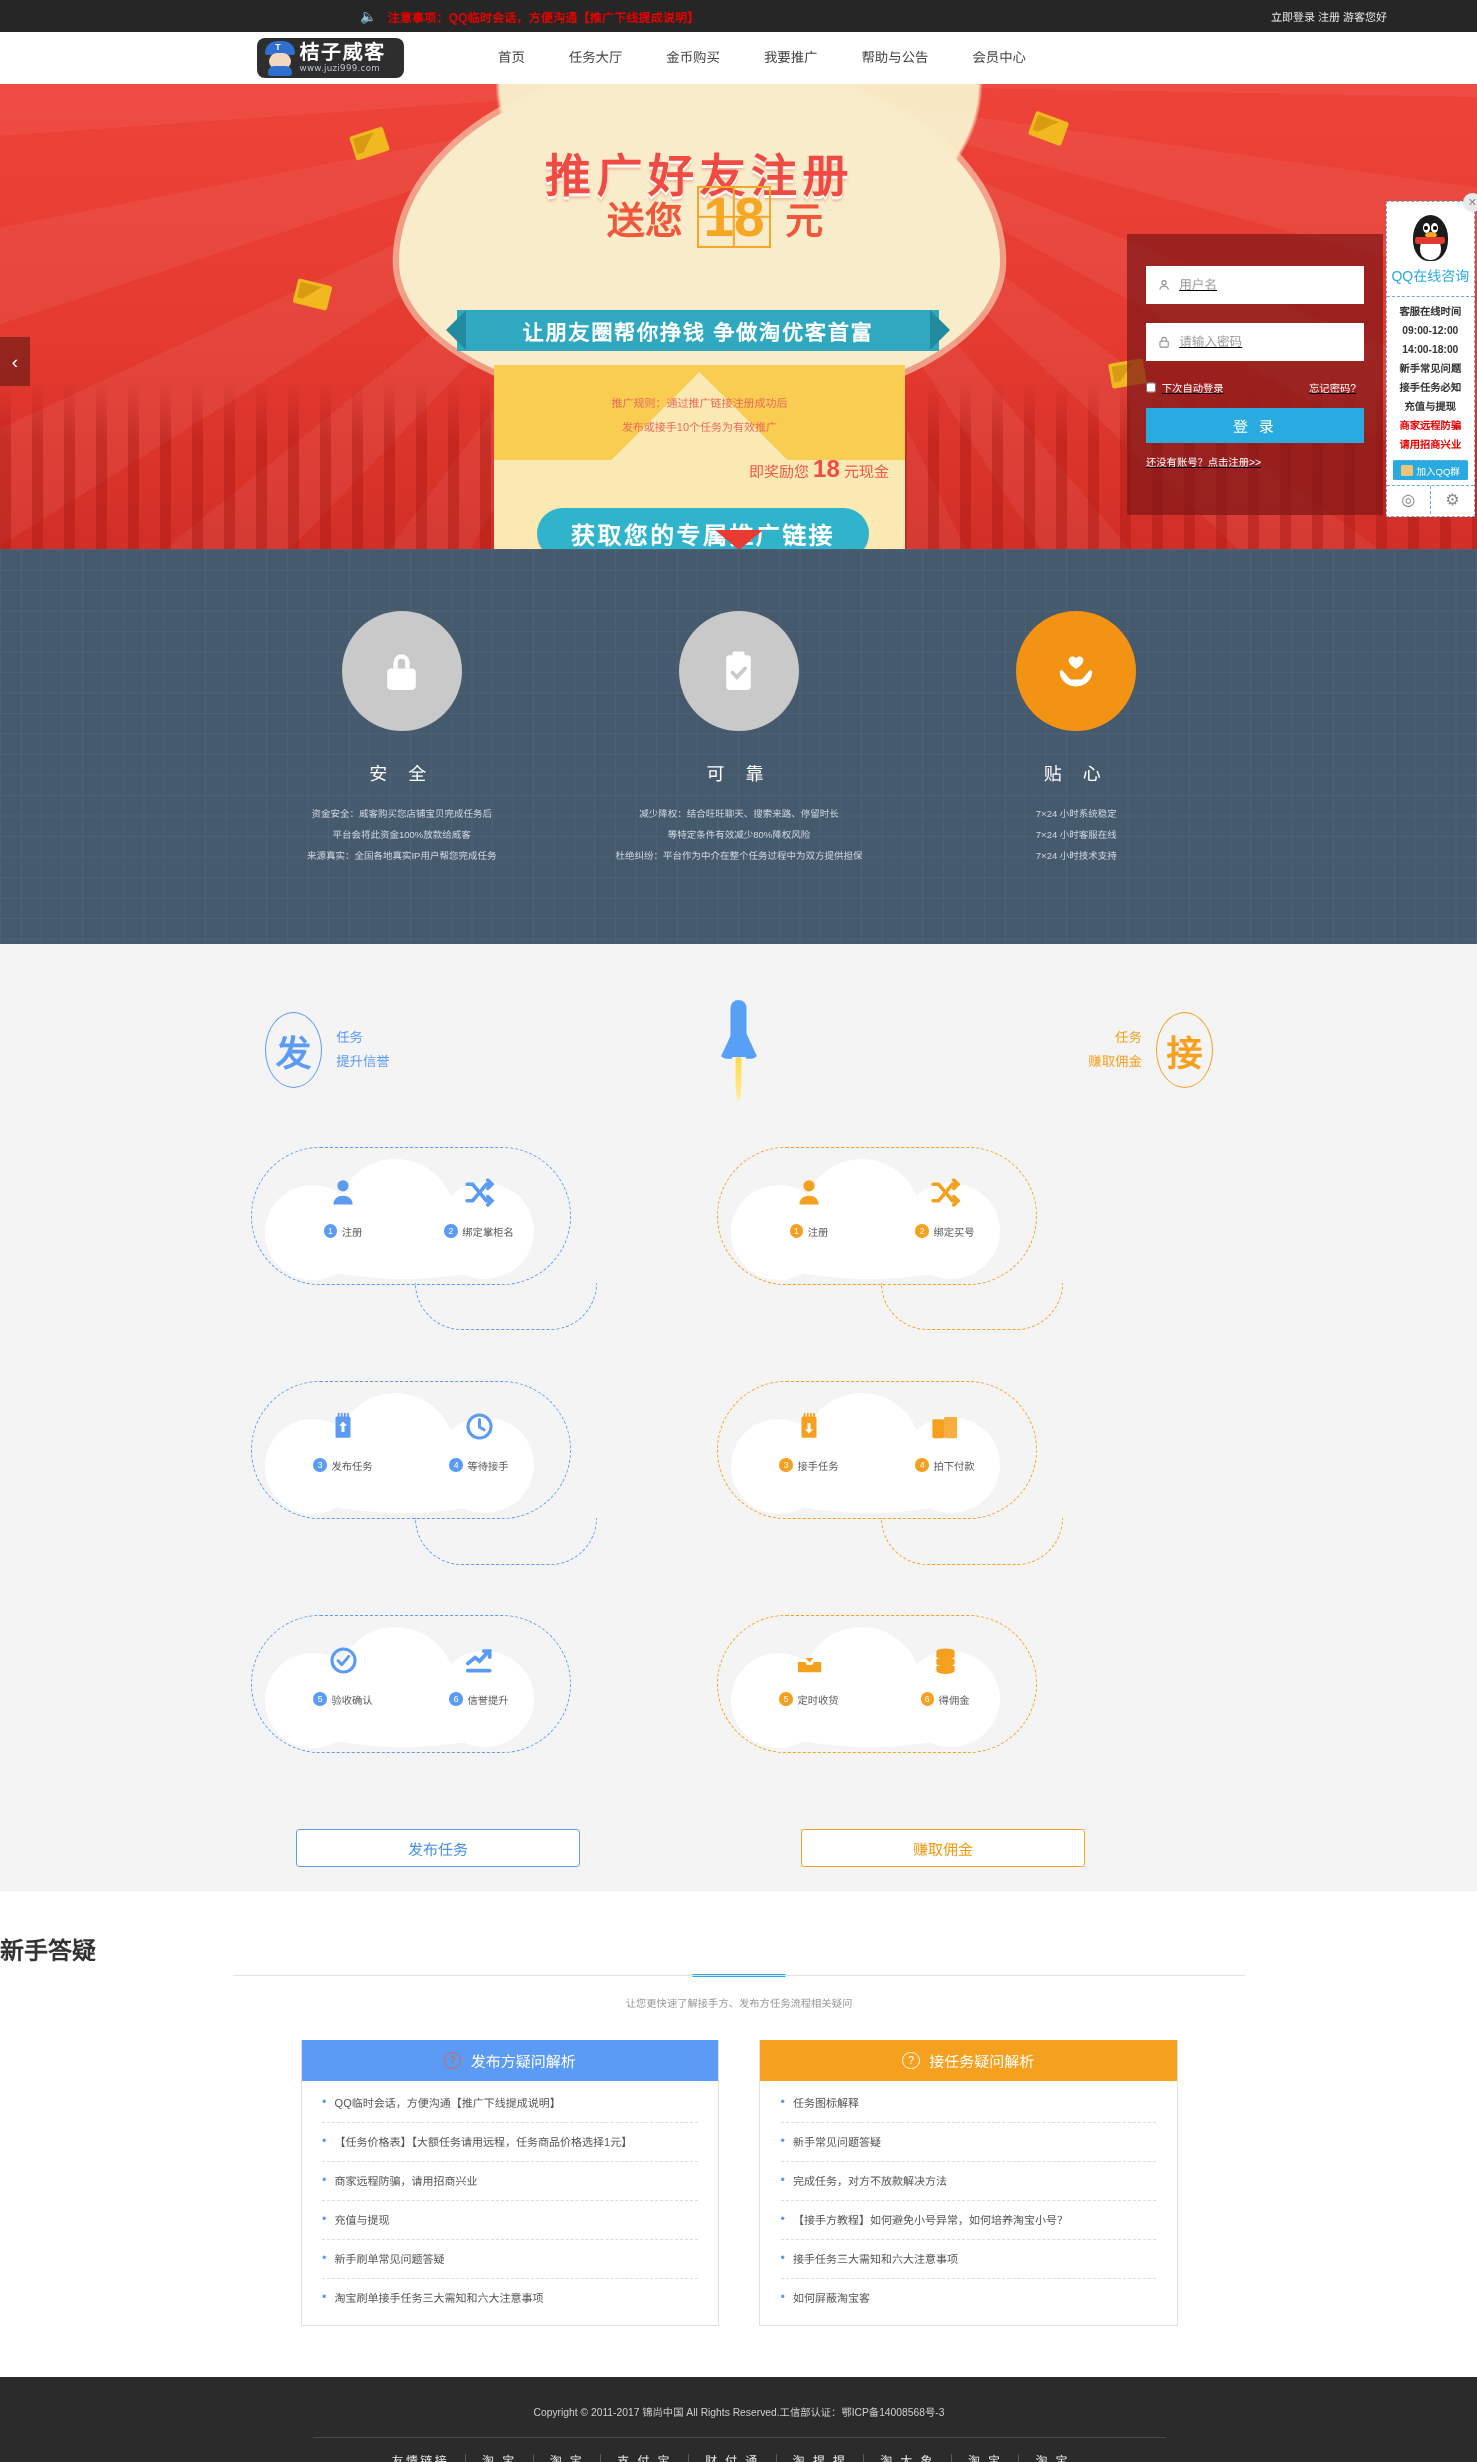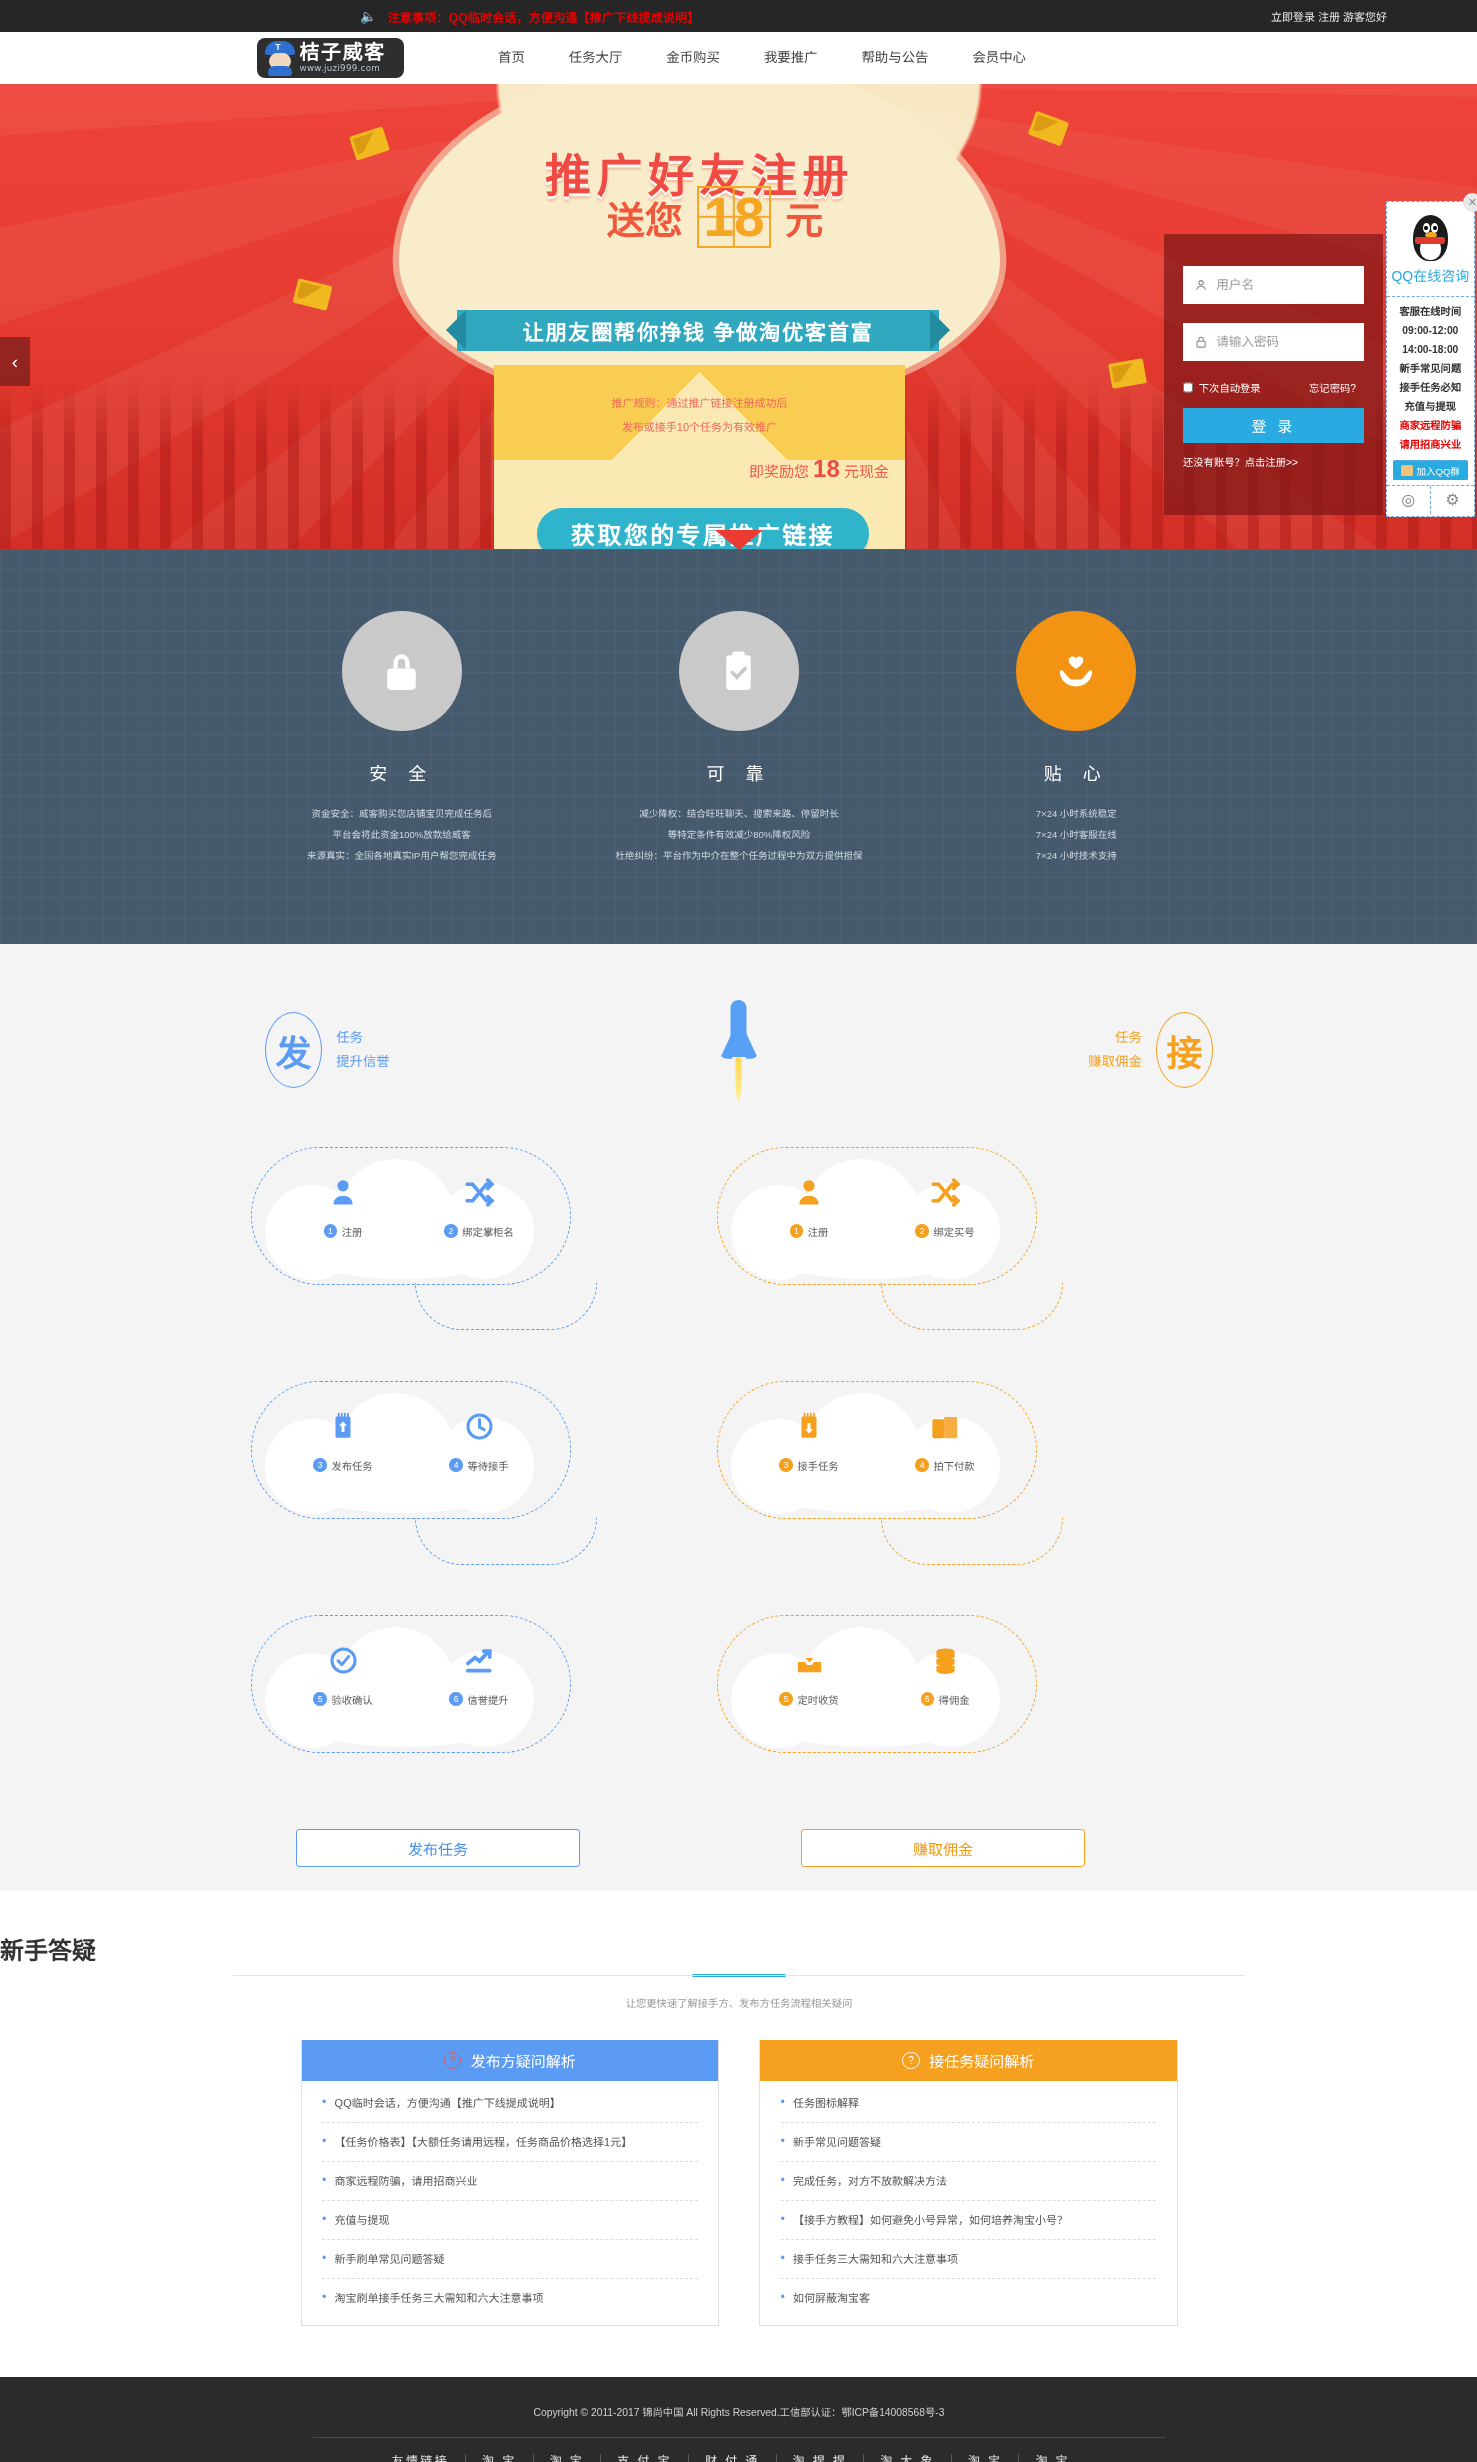--- a/index.html
+++ b/index.html
@@ -247,23 +247,24 @@
     position:absolute; left:50%; bottom:-0.8px; transform:translateX(-50%);
     width:0; height:0; border-left:24px solid transparent;
     border-right:24px solid transparent; border-top:20.5px solid #ea3b33;
     z-index: 5;
   }
 
   
   .login-box {
     position: absolute;
     right: 95px; top: 150px;
-    width: 219px; height: 281px;
+    width: 256px; height: 281px;
     background: rgba(128,24,24,.72);
     padding: 32px 19px 0 19px;
+    text-decoration: underline;
   }
   .login-field {
     height: 38px; background:#fff; margin-bottom: 19px;
     display:flex; align-items:center; padding: 0 11px;
   }
   .login-field .fi { color:#8b8b8b; font-size: 14.2px; margin-right: 8px; display:flex; }
   .login-field input {
     border:0; outline:0; flex:1; font-size:12.6px; color:#333;
     font-family:"Liberation Sans", sans-serif; background:transparent;
   }

